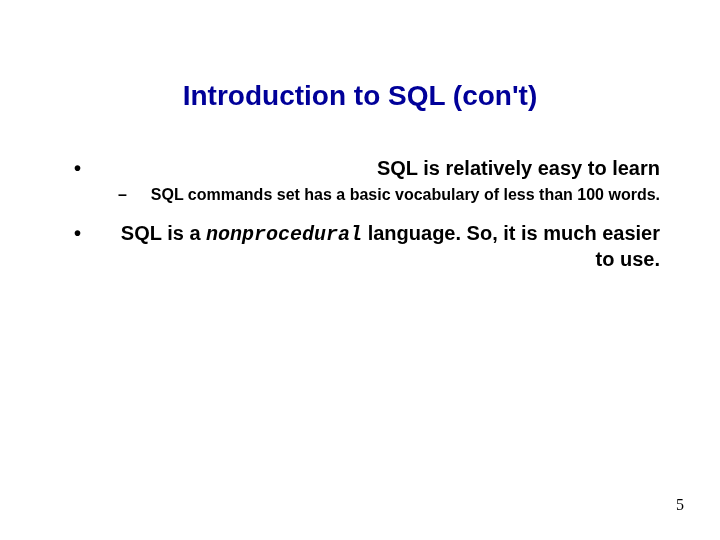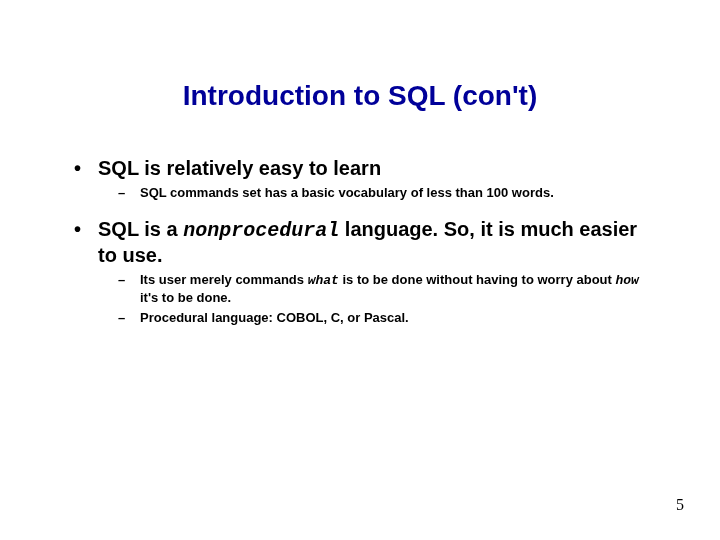--- a/index.html
+++ b/index.html
@@ -24,20 +24,21 @@
     color: #000099;
     font-weight: bold;
     font-size: 28px;
     margin-top: 50px;
     margin-bottom: 44px;
   }
   ul.level1 {
     list-style: none;
     padding: 0;
     margin: 8px 0 0 14px;
+    text-align: right;
   }
   ul.level1 > li {
     position: relative;
     padding-left: 24px;
     font-size: 20px;
     font-weight: bold;
     line-height: 1.25;
     margin-bottom: 8px;
   }
   ul.level1 > li::before {
@@ -48,21 +49,21 @@
     font-size: 20px;
   }
   ul.level2 {
     list-style: none;
     padding: 0;
     margin: 4px 0 16px 20px;
   }
   ul.level2 > li {
     position: relative;
     padding-left: 22px;
-    font-size: 13px;
+    font-size: 16px;
     font-weight: bold;
     line-height: 1.25;
     margin-bottom: 4px;
   }
   ul.level2 > li::before {
     content: "–";
     position: absolute;
     left: 0;
     top: 0;
   }
@@ -89,26 +90,18 @@
       <span>SQL is relatively easy to learn</span>
       <ul class="level2">
         <li>
           <span>SQL commands set has a basic vocabulary of less than 100 words.</span>
         </li>
       </ul>
     </li>
 
     <li>
       <span>SQL is a </span><span class="italic">nonprocedural</span><span> language. So, it is much easier to use.</span>
-      <ul class="level2">
-        <li>
-          <span>Its user merely commands </span><span class="italic">what</span><span> is to be done without having to worry about </span><span class="italic">how</span><span> it's to be done.</span>
-        </li>
-        <li>
-          <span>Procedural language: COBOL, C, or Pascal.</span>
-        </li>
-      </ul>
     </li>
 
   </ul>
 
   <div class="pagenum">5</div>
 </div>
 
 </body></html>

